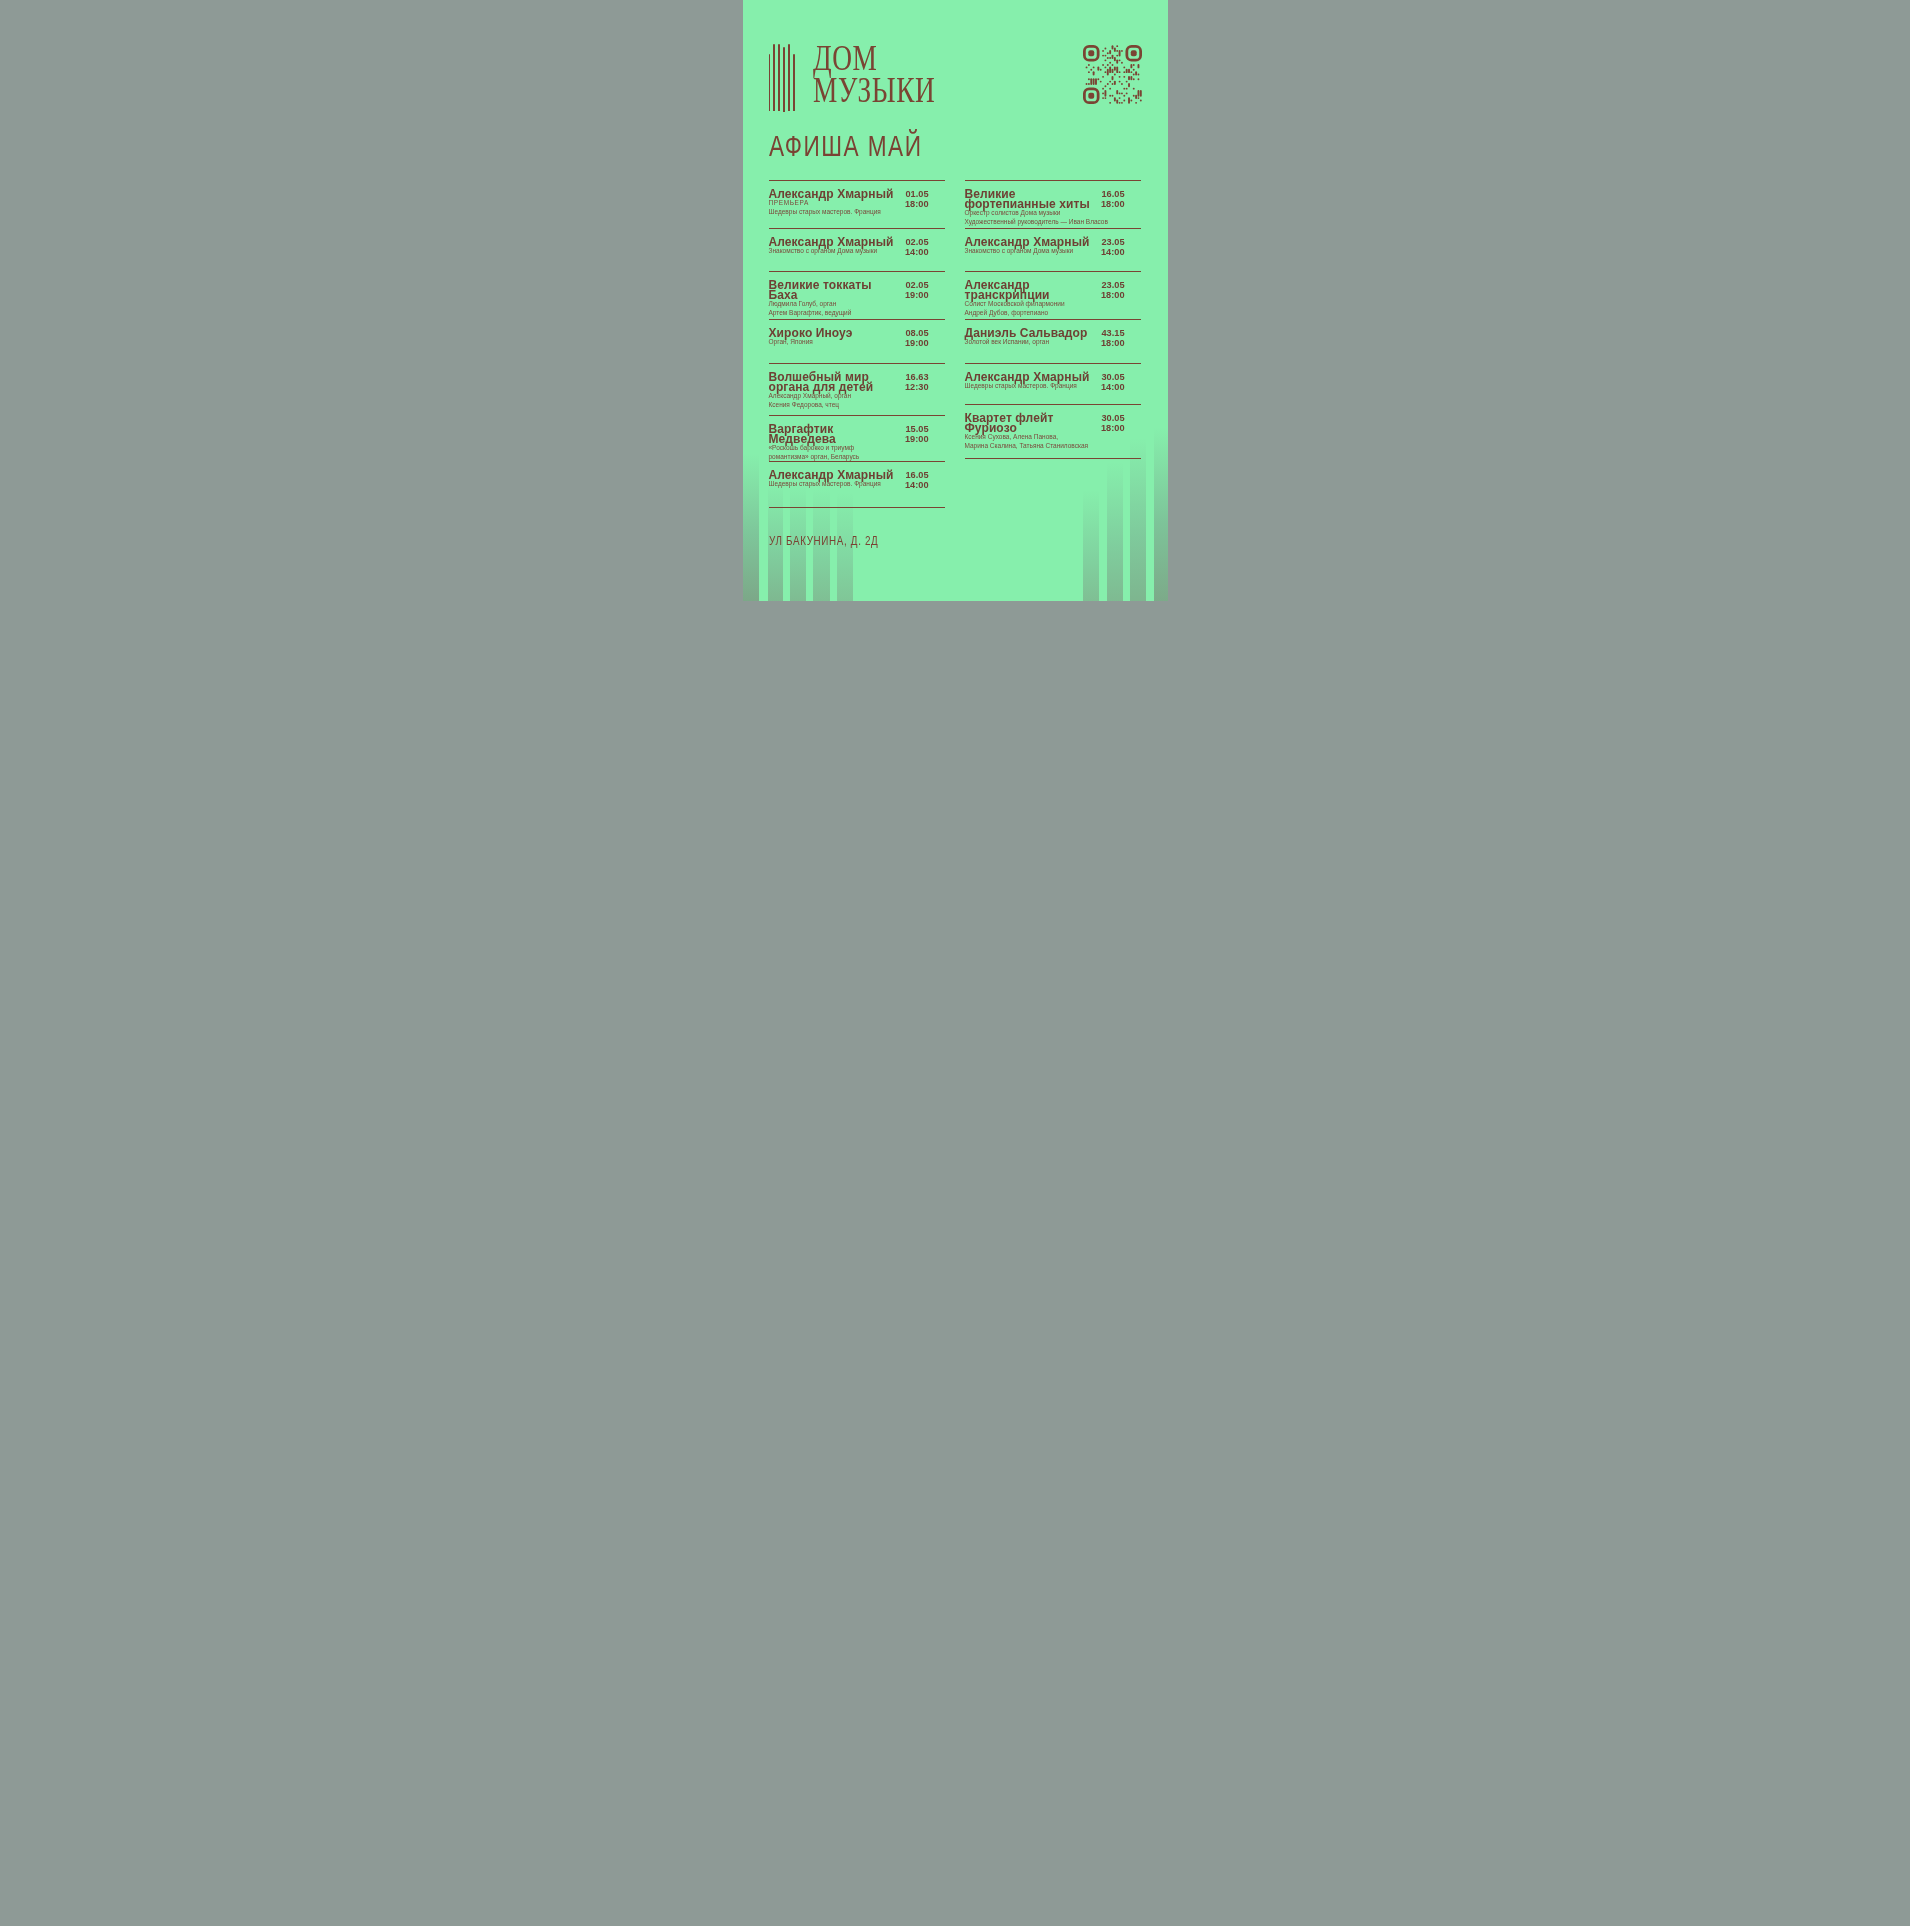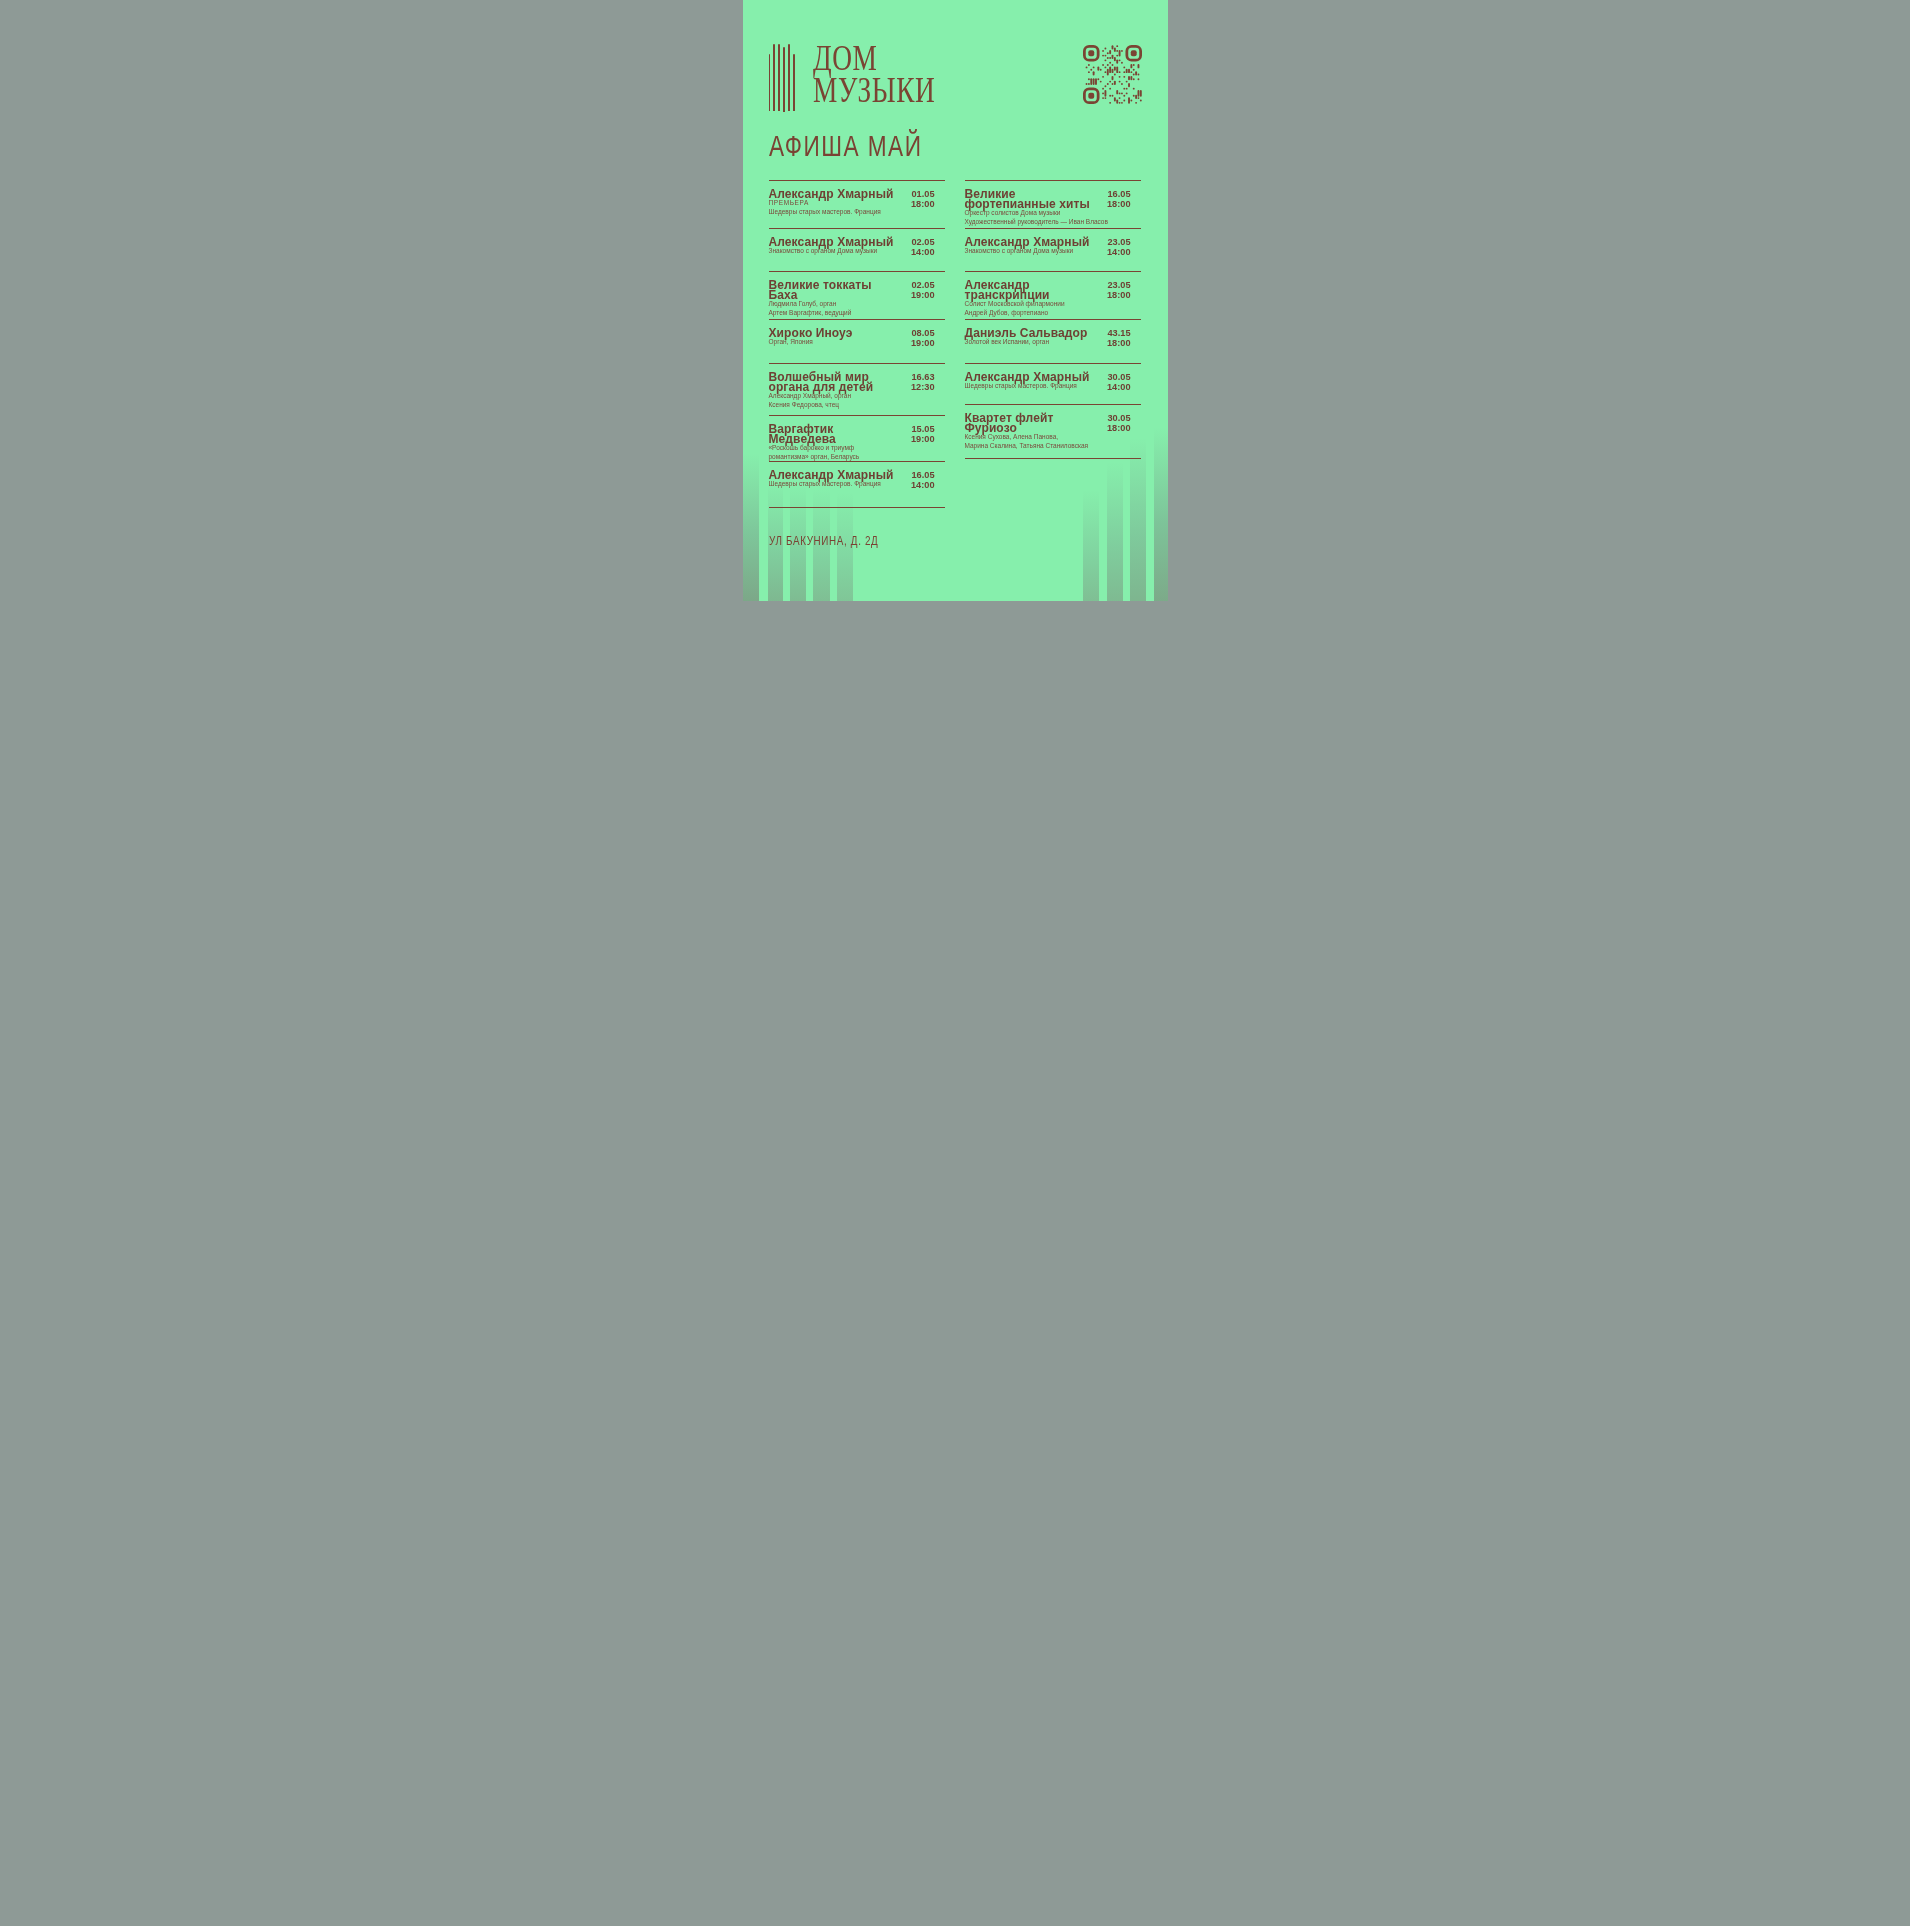--- a/index.html
+++ b/index.html
@@ -45,21 +45,21 @@
   .columns{position:absolute;left:26px;top:180px;width:372px;display:flex;gap:20px;z-index:1;}
   .col{width:176px;}
   .event{position:relative;border-top:0.8px solid #7a4433;padding-top:8px;box-sizing:border-box;}
   .event-end{border-top:0.8px solid #7a4433;height:0;}
   .h124{min-height:48px}.h112{min-height:43px}.h125{min-height:48px}.h113{min-height:44px}
   .h135{min-height:52px}.h105{min-height:40px}.h119{min-height:46px}.h107{min-height:41px}.h139{min-height:54px}
   .ev-title{
     max-width:127px;font-weight:bold;font-size:12px;line-height:10px;
     color:#6e4134;letter-spacing:0.1px;
   }
-  .ev-datetime{position:absolute;top:8px;right:10px;text-align:right;font-weight:bold;font-size:9.2px;line-height:10px;color:#6e4134;}
+  .ev-datetime{position:absolute;top:8px;right:16px;text-align:right;font-weight:bold;font-size:9.2px;line-height:10px;color:#6e4134;}
   .ev-desc{max-width:169px;font-size:6.5px;line-height:8.5px;color:#7b4a3c;}
   .ev-desc:first-of-type{margin-top:2.7px;}
   .ev-desc:empty{display:none;}
   .ev-desc.caps{letter-spacing:0.6px;}
 
   
   .address{
     position:absolute;left:26px;top:535px;z-index:2;
     font-size:12px;line-height:12px;letter-spacing:0.8px;color:#7a4233;
     transform:scaleX(0.82);transform-origin:left top;white-space:nowrap;

